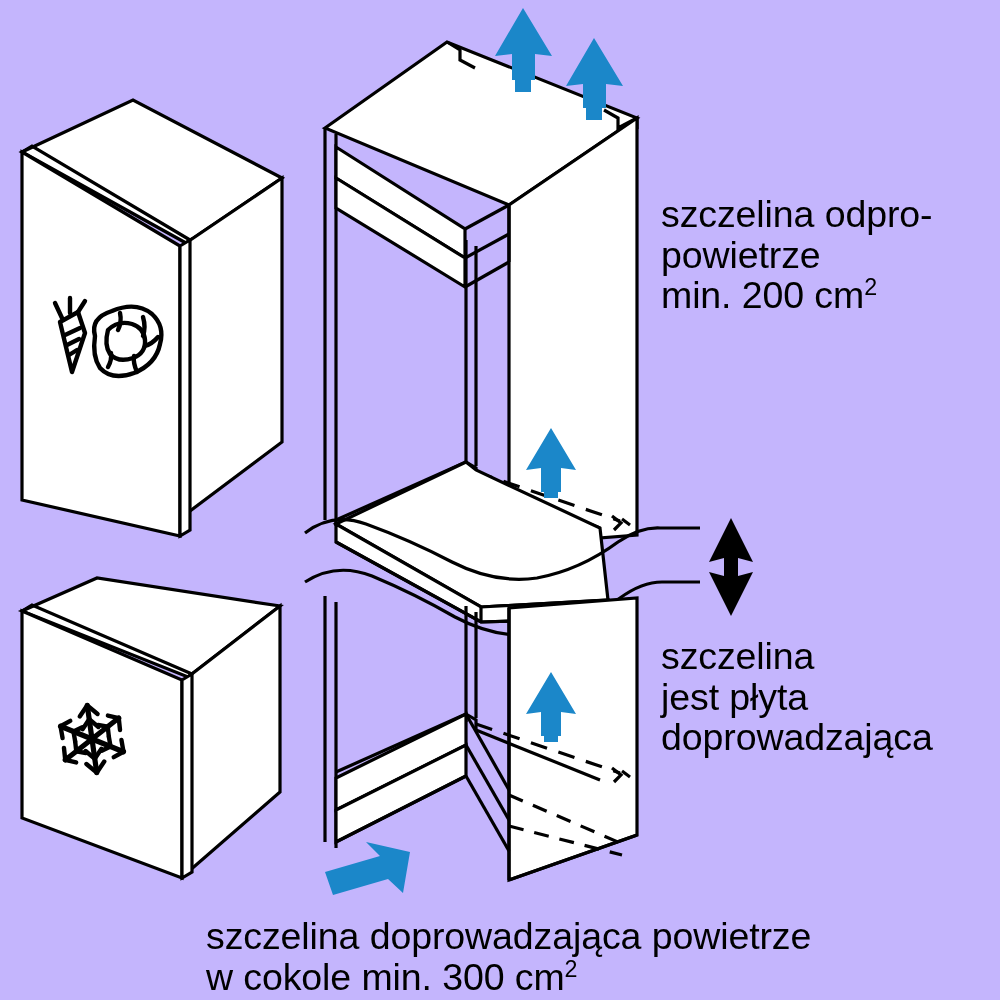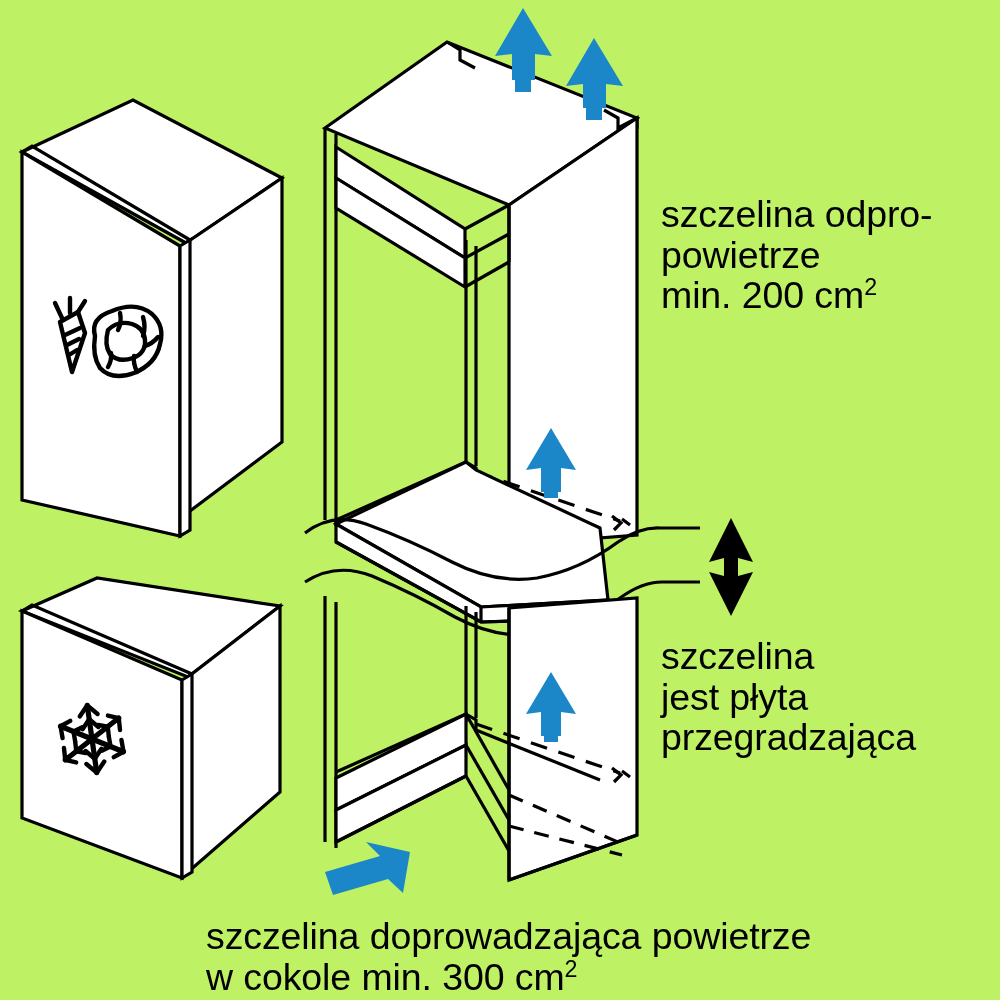--- a/index.html
+++ b/index.html
@@ -1,18 +1,18 @@
 <!DOCTYPE html>
 <html><head>
 <meta charset="utf-8">
 <style>
   html,body{margin:0;padding:0;background:#ffffff;}
   body{width:1000px;height:1000px;overflow:hidden;
        font-family:"Liberation Sans","DejaVu Sans",sans-serif;}
-  #stage{position:relative;width:1000px;height:1000px;background:#bef264;}
+  #stage{position:relative;width:1000px;height:1000px;background:#c4b5fd;}
   svg.layer{position:absolute;left:0;top:0;width:1000px;height:1000px;}
   .ln{fill:none;stroke:#000;stroke-width:3.2;stroke-linejoin:miter;stroke-linecap:butt;}
   .face{fill:#ffffff;stroke:#000;stroke-width:3.2;stroke-linejoin:miter;}
   .dash{fill:none;stroke:#000;stroke-width:3.2;stroke-dasharray:17 12;stroke-linecap:butt;}
   .dash2{fill:none;stroke:#000;stroke-width:3.2;stroke-dasharray:15 11;}
   .icon{fill:none;stroke:#000;stroke-width:4.4;stroke-linejoin:round;stroke-linecap:round;}
   .arrow-blue{fill:#1b87c9;stroke:none;}
   .arrow-black{fill:#000;stroke:none;}
 
   .label{position:absolute;color:#000;line-height:1.08;letter-spacing:-0.1px;}
@@ -198,21 +198,21 @@
 
   <div class="label lbl-vent-top">
     <div>szczelina odpro-</div>
     <div>powietrze</div>
     <div><span>min. 200 cm</span><sup>2</sup></div>
   </div>
 
   <div class="label lbl-divider">
     <div>szczelina</div>
     <div>jest płyta</div>
-    <div>przegradzająca</div>
+    <div>doprowadzająca</div>
   </div>
 
   <div class="label lbl-plinth">
     <div>szczelina doprowadzająca powietrze</div>
     <div><span>w cokole min. 300 cm</span><sup>2</sup></div>
   </div>
 
 </div>
 
 </body></html>

